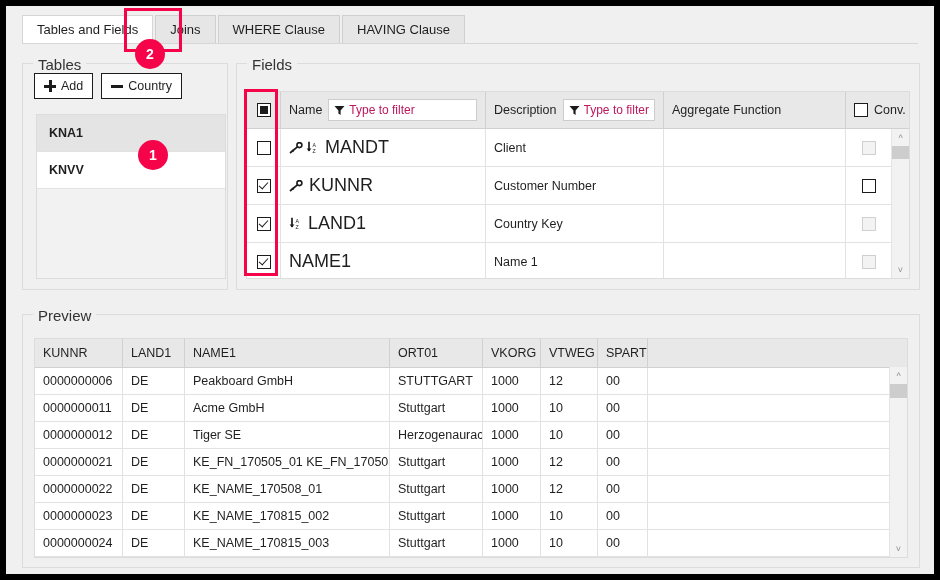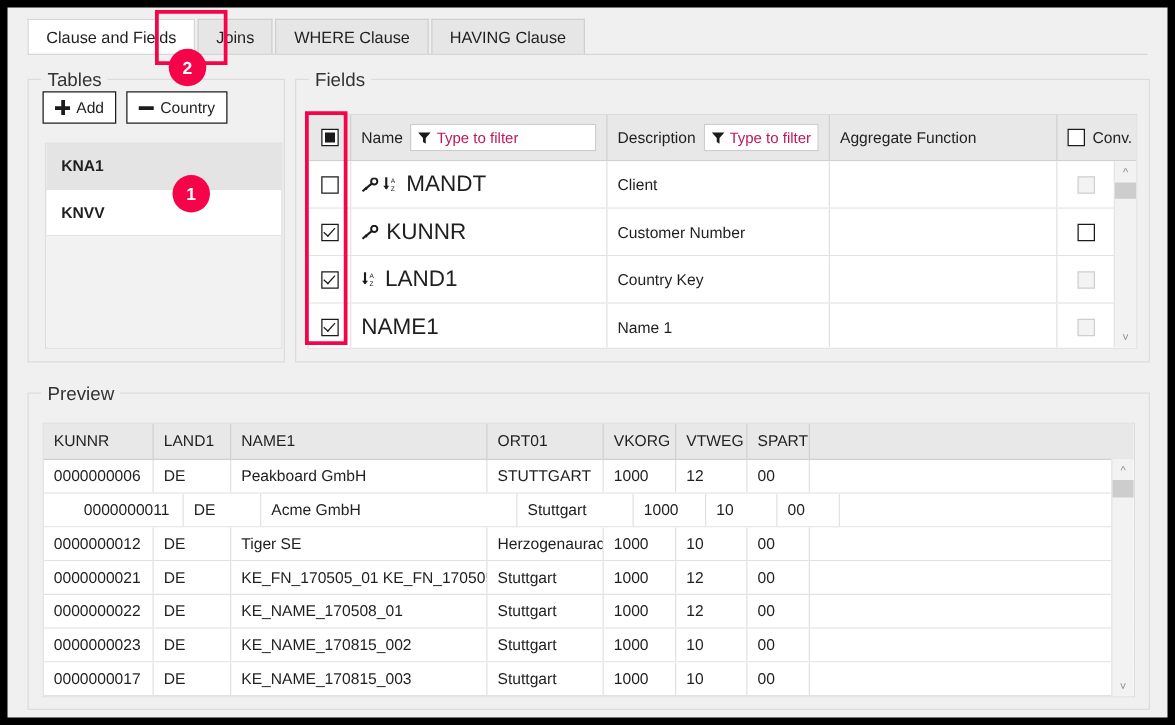--- a/index.html
+++ b/index.html
@@ -98,21 +98,21 @@
     display:flex;align-items:center;justify-content:center;font-size:14px;font-weight:bold;
   }
 </style>
 </head>
 <body>
 
 <div class="app">
 
   <div class="tabstrip">
     <div class="tab active">
-      <span>Clause and Fields</span>
+      <span>Tables and Fields</span>
     </div>
     <div class="tab">
       <span>Joins</span>
     </div>
     <div class="tab">
       <span>WHERE Clause</span>
     </div>
     <div class="tab">
       <span>HAVING Clause</span>
     </div>
@@ -323,21 +323,21 @@
         <div class="gridrow" style="height: 26px;">
           <div class="cell" style="width: 88px;">0000000006</div>
           <div class="cell" style="width: 62px;">DE</div>
           <div class="cell" style="width: 205px;">Peakboard GmbH</div>
           <div class="cell" style="width: 93px;">STUTTGART</div>
           <div class="cell" style="width: 58px;">1000</div>
           <div class="cell" style="width: 57px;">12</div>
           <div class="cell" style="width: 50px;">00</div>
           <div class="cell" style="flex: 1 1 0%; border-right: none;"></div>
         </div>
-        <div class="gridrow" style="height: 26px; padding-left: 24px;">
+        <div class="gridrow" style="height: 26px;">
           <div class="cell" style="width: 88px;">0000000011</div>
           <div class="cell" style="width: 62px;">DE</div>
           <div class="cell" style="width: 205px;">Acme GmbH</div>
           <div class="cell" style="width: 93px;">Stuttgart</div>
           <div class="cell" style="width: 58px;">1000</div>
           <div class="cell" style="width: 57px;">10</div>
           <div class="cell" style="width: 50px;">00</div>
           <div class="cell" style="flex: 1 1 0%; border-right: none;"></div>
         </div>
         <div class="gridrow" style="height: 26px;">
@@ -374,21 +374,21 @@
           <div class="cell" style="width: 88px;">0000000023</div>
           <div class="cell" style="width: 62px;">DE</div>
           <div class="cell" style="width: 205px;">KE_NAME_170815_002</div>
           <div class="cell" style="width: 93px;">Stuttgart</div>
           <div class="cell" style="width: 58px;">1000</div>
           <div class="cell" style="width: 57px;">10</div>
           <div class="cell" style="width: 50px;">00</div>
           <div class="cell" style="flex: 1 1 0%; border-right: none;"></div>
         </div>
         <div class="gridrow" style="height: 26px;">
-          <div class="cell" style="width: 88px;">0000000017</div>
+          <div class="cell" style="width: 88px;">0000000024</div>
           <div class="cell" style="width: 62px;">DE</div>
           <div class="cell" style="width: 205px;">KE_NAME_170815_003</div>
           <div class="cell" style="width: 93px;">Stuttgart</div>
           <div class="cell" style="width: 58px;">1000</div>
           <div class="cell" style="width: 57px;">10</div>
           <div class="cell" style="width: 50px;">00</div>
           <div class="cell" style="flex: 1 1 0%; border-right: none;"></div>
         </div>
         <div class="gridrow" style="height: 26px;">
           <div class="cell" style="width: 88px;">0000000025</div>

